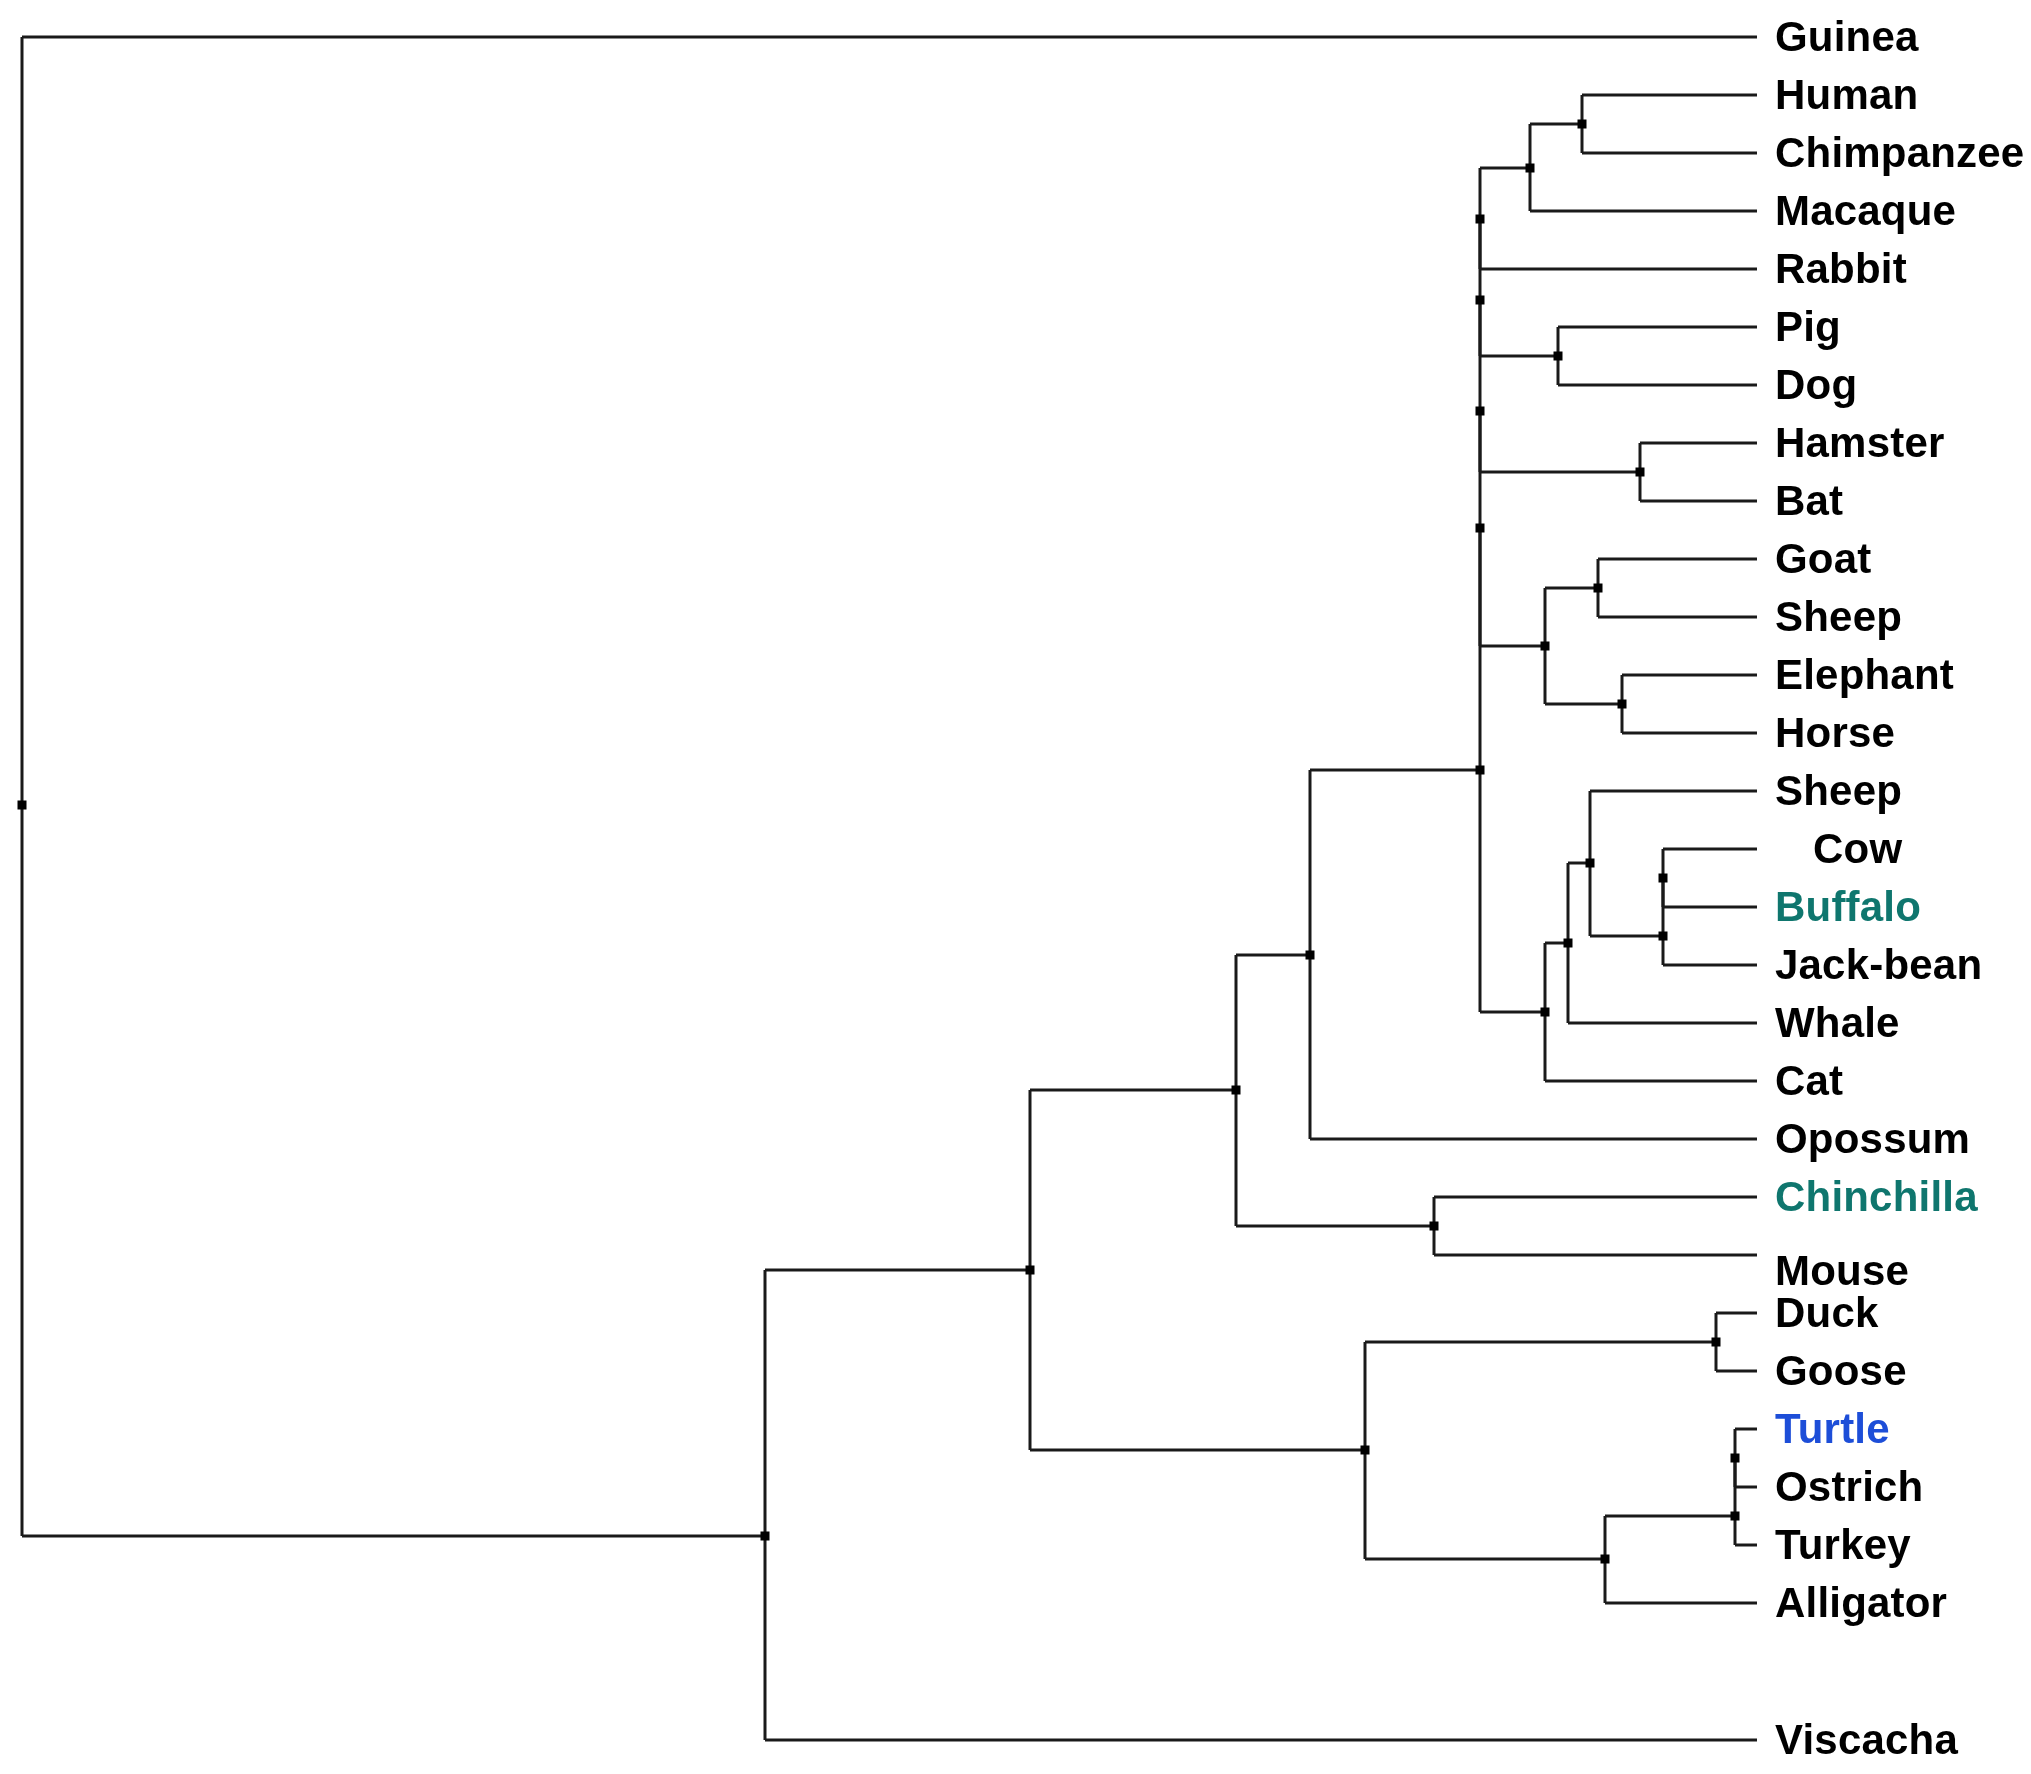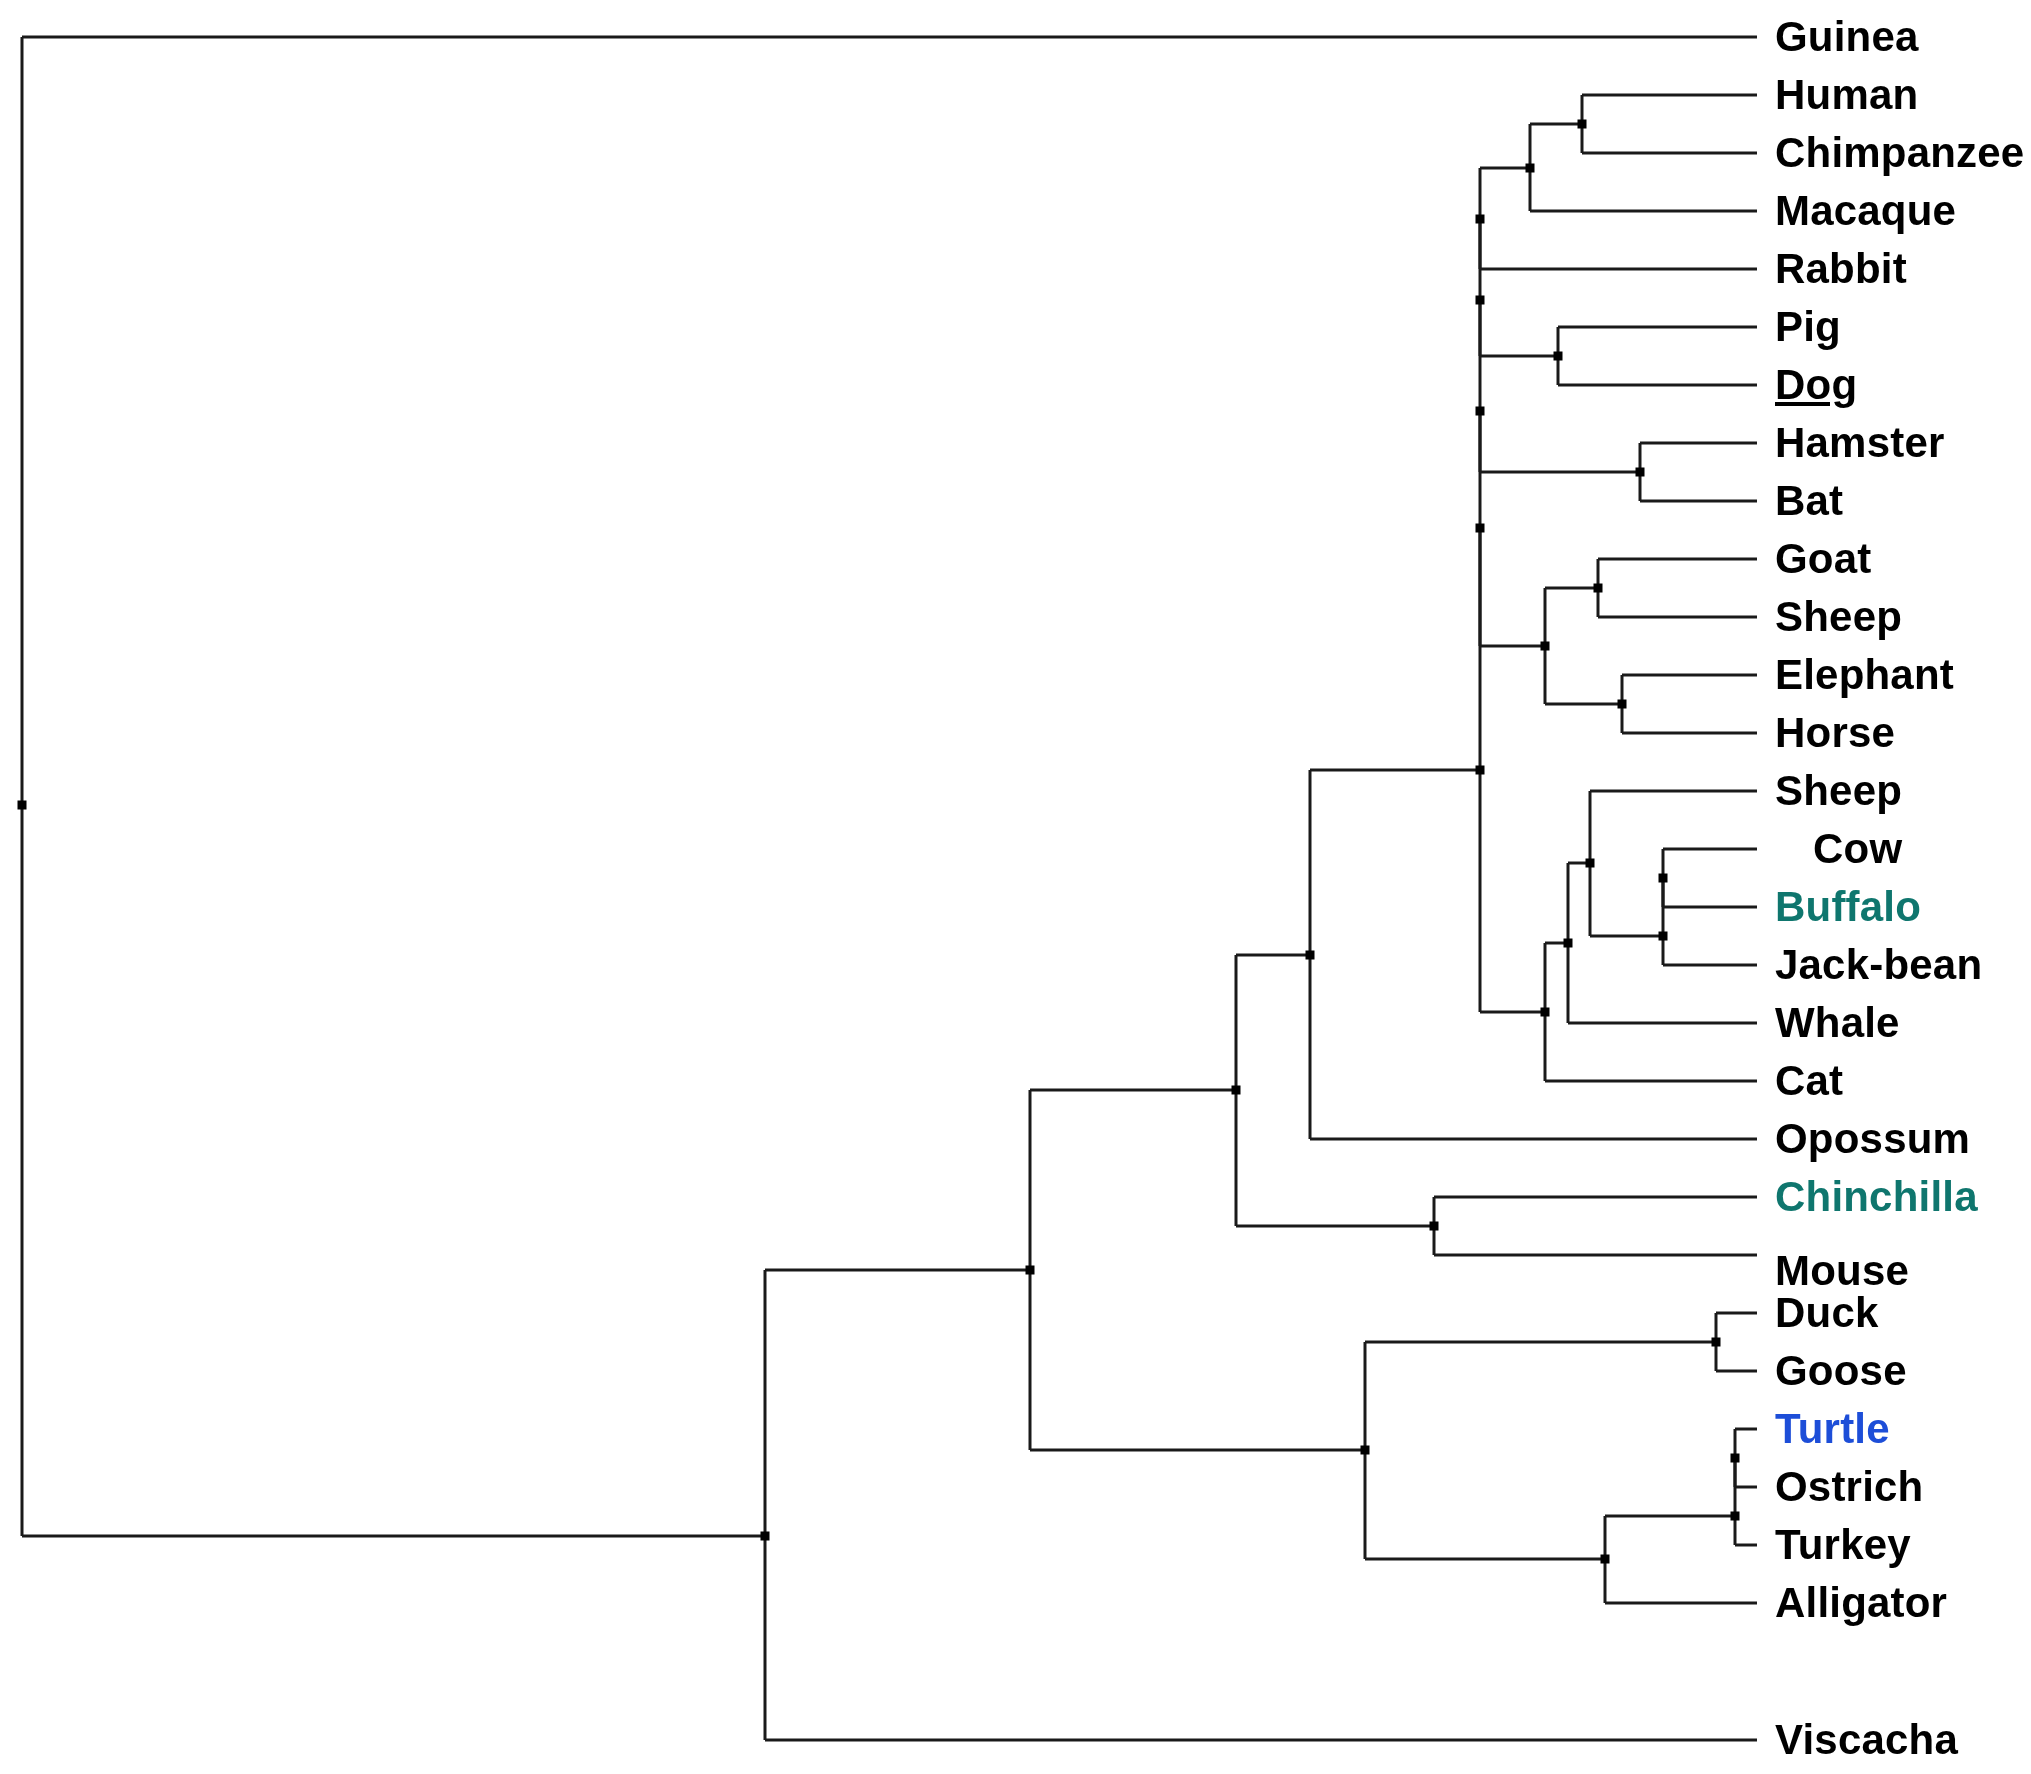--- a/index.html
+++ b/index.html
@@ -160,21 +160,21 @@
       </g>
   </svg>
 
   <div id="label-layer">
       <div class="taxon-label" style="left: 1775px; top: 37px; color: rgb(0, 0, 0);">Guinea</div>
       <div class="taxon-label" style="left: 1775px; top: 95px; color: rgb(0, 0, 0);">Human</div>
       <div class="taxon-label" style="left: 1775px; top: 153px; color: rgb(0, 0, 0);">Chimpanzee</div>
       <div class="taxon-label" style="left: 1775px; top: 211px; color: rgb(0, 0, 0);">Macaque</div>
       <div class="taxon-label" style="left: 1775px; top: 269px; color: rgb(0, 0, 0);">Rabbit</div>
       <div class="taxon-label" style="left: 1775px; top: 327px; color: rgb(0, 0, 0);">Pig</div>
-      <div class="taxon-label" style="left: 1775px; top: 385px; color: rgb(0, 0, 0); text-decoration: underline;">Dog</div>
+      <div class="taxon-label" style="left: 1775px; top: 385px; color: rgb(0, 0, 0);">Dog</div>
       <div class="taxon-label" style="left: 1775px; top: 443px; color: rgb(0, 0, 0);">Hamster</div>
       <div class="taxon-label" style="left: 1775px; top: 501px; color: rgb(0, 0, 0);">Bat</div>
       <div class="taxon-label" style="left: 1775px; top: 559px; color: rgb(0, 0, 0);">Goat</div>
       <div class="taxon-label" style="left: 1775px; top: 617px; color: rgb(0, 0, 0);">Sheep</div>
       <div class="taxon-label" style="left: 1775px; top: 675px; color: rgb(0, 0, 0);">Elephant</div>
       <div class="taxon-label" style="left: 1775px; top: 733px; color: rgb(0, 0, 0);">Horse</div>
       <div class="taxon-label" style="left: 1775px; top: 791px; color: rgb(0, 0, 0);">Sheep</div>
       <div class="taxon-label" style="left: 1775px; top: 849px; color: rgb(0, 0, 0); margin-left: 38px;">Cow</div>
       <div class="taxon-label" style="left: 1775px; top: 907px; color: #0f766e;">Buffalo</div>
       <div class="taxon-label" style="left: 1775px; top: 965px; color: rgb(0, 0, 0);">Jack-bean</div>

